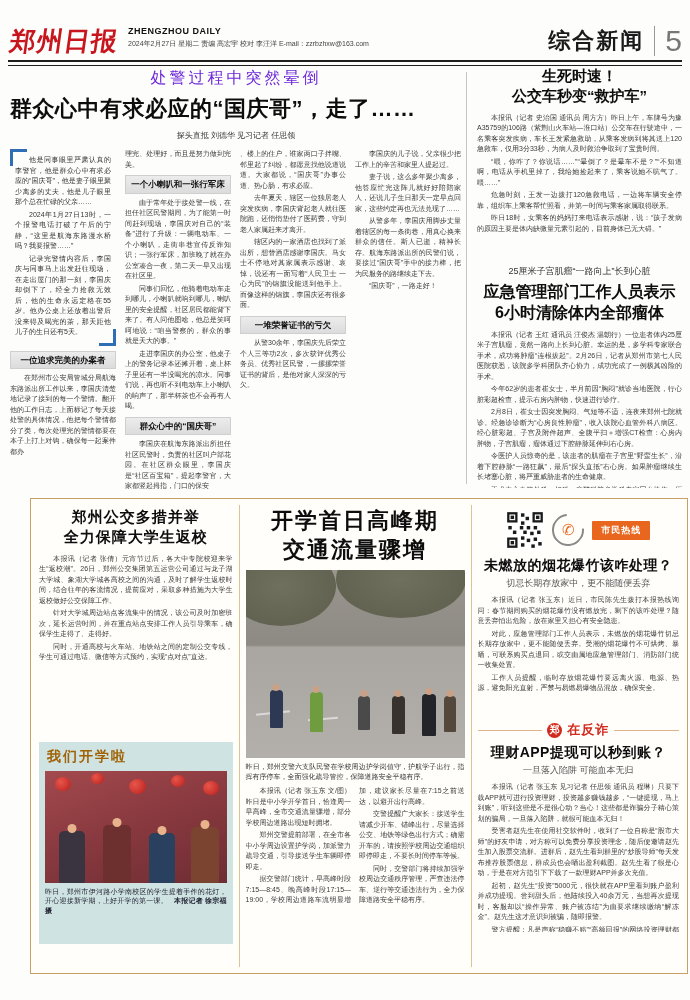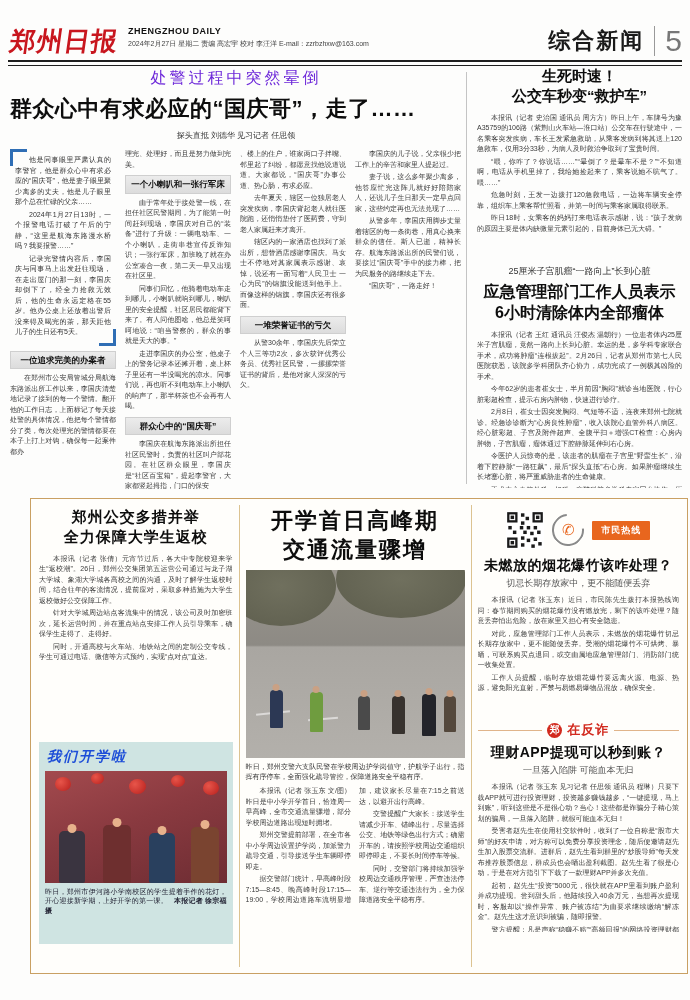--- a/index.html
+++ b/index.html
@@ -49,21 +49,21 @@
   .bottom-box{position:absolute;left:30px;top:498px;width:656px;height:474px;
               border:1px solid #c9a063;background:#fffefb;display:flex;}
   .bcol-left{width:198px;padding:8px 6px 6px 8px;}
   .bcol-center{width:224px;padding:8px 6px 6px 6px;}
   .bcol-right{width:206px;padding:8px 8px 6px 6px;}
   .bdiv{width:1px;background:#dcc391;margin:6px 0;}
   .bus2-head{font-size:15px;line-height:1.35;letter-spacing:1px;}
   .bcol-left .b{margin-top:6px;height:182px;overflow:hidden;}
   
   .school-box{margin-top:6px;background:#cfe4e2;padding:6px;height:190px;overflow:hidden;}
-  .school-title{font-size:14px;font-weight:bold;color:#1d4ed8;letter-spacing:2px;margin:0 0 5px 2px;font-style:italic;}
+  .school-title{font-size:14px;font-weight:bold;color:#a16207;letter-spacing:2px;margin:0 0 5px 2px;}
   .photo-lantern{position:relative;width:100%;height:112px;overflow:hidden;
        background:linear-gradient(160deg,#a34a4e 0%,#8a3a40 45%,#6e2d33 100%);}
   .lant{position:absolute;border-radius:50%;background:radial-gradient(circle at 35% 35%,#e8554a,#b71f1c);}
   .kid{position:absolute;border-radius:5px 5px 2px 2px;}
   .kid:before{content:"";position:absolute;left:50%;top:-7px;transform:translateX(-50%);
               width:9px;height:9px;border-radius:50%;background:#e7b28c;}
   .school-cap{font-size:7px;line-height:9.5px;color:#223;margin-top:4px;text-align:justify;}
   .credit{font-weight:bold;margin-left:6px;}
   
   .traffic-head{font-size:22px;line-height:1.3;letter-spacing:2px;}

